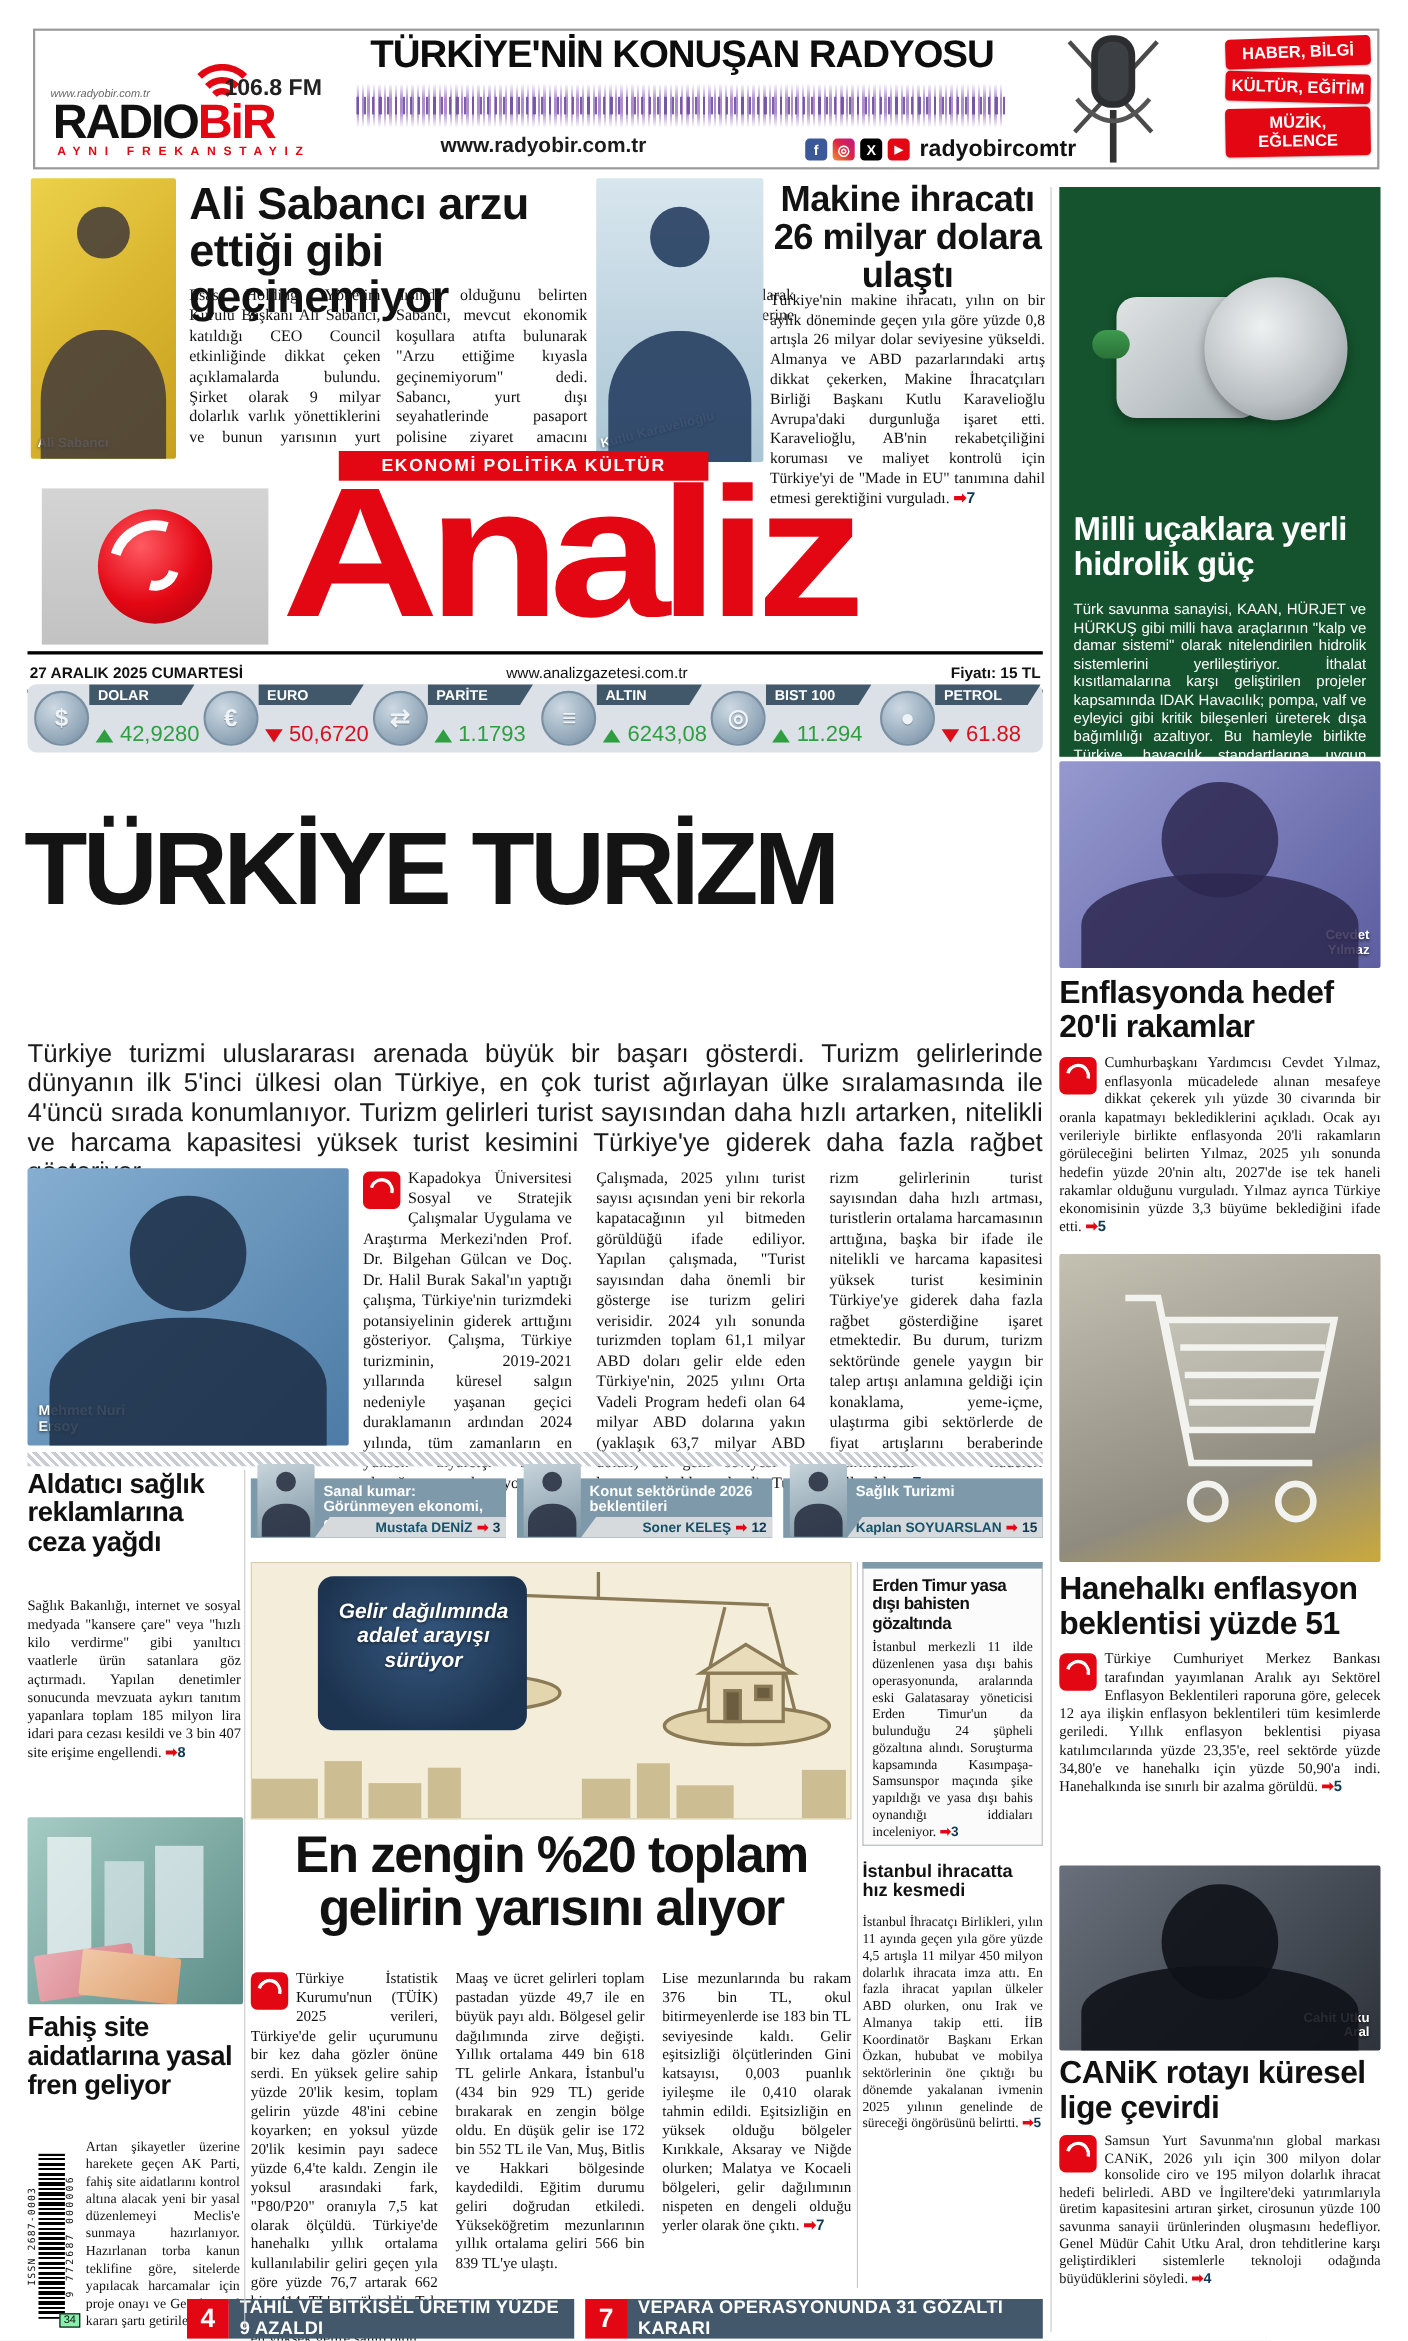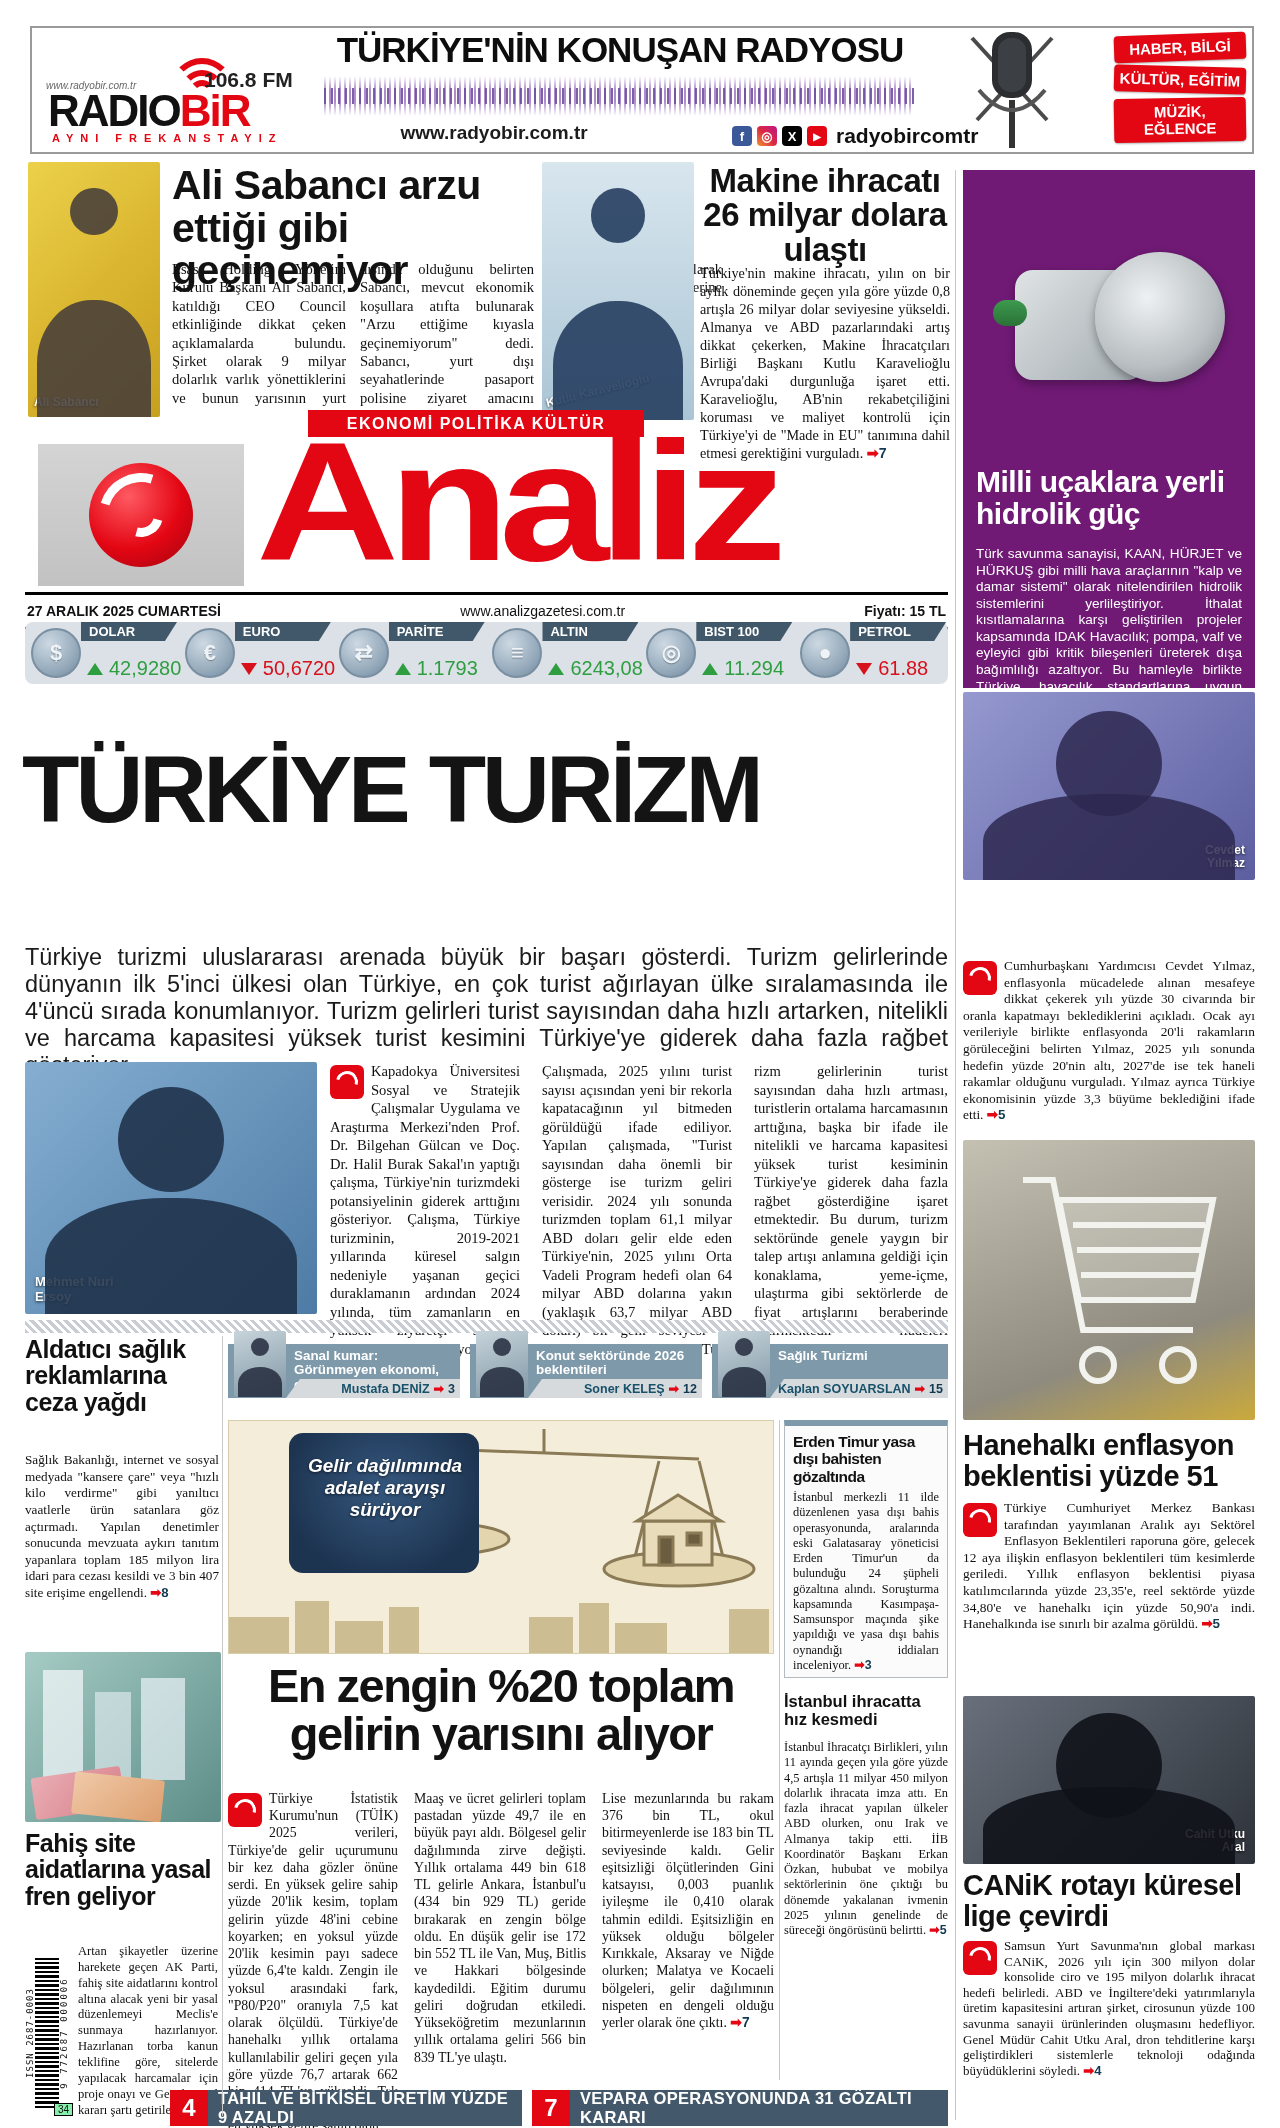--- a/index.html
+++ b/index.html
@@ -51,21 +51,21 @@
   .ph-ersoy{background:linear-gradient(135deg,#85aed1,#4d7ba5);--sil:rgba(30,48,72,.88);}
   .ph-cahit{background:linear-gradient(135deg,#69707b,#2e333b);--sil:rgba(16,18,24,.9);}
   .ph-cart{background:linear-gradient(160deg,#c4c0b2,#8f8b7e 70%,#caa93c);}
   .ph-money{background:linear-gradient(135deg,#a5cbc4,#5d8d88);}
   .s-ali-title{left:172px;top:164px;width:368px;font-size:41px;line-height:1.04;}
   .s-ali-body{left:172px;top:260px;width:362px;height:162px;font-size:14.6px;line-height:1.26;
               column-count:2;column-gap:14px;}
   .s-mak-title{left:698px;top:164px;width:254px;text-align:center;font-size:33px;line-height:1.04;}
   .s-mak-body{left:700px;top:264px;width:250px;height:160px;font-size:14.2px;line-height:1.27;}
   
-  .milli{left:963px;top:170px;width:292px;height:518px;background:#701a75;}
+  .milli{left:963px;top:170px;width:292px;height:518px;background:#14532d;}
   .milli-title{position:absolute;left:13px;top:296px;width:266px;color:#fff;font-size:30px;
                font-weight:bold;line-height:1.05;letter-spacing:-0.5px;}
   .milli-body{position:absolute;left:13px;top:376px;width:266px;color:#fff;font-size:13.6px;line-height:1.22;text-align:justify;}
   .pump{position:absolute;left:12px;top:12px;width:268px;height:272px;}
   .pump-flange{position:absolute;right:18px;top:70px;width:130px;height:130px;border-radius:50%;
                background:radial-gradient(circle at 40% 35%,#eef1f2,#b9bfc2 60%,#7e858a);box-shadow:0 4px 10px rgba(0,0,0,.35);}
   .pump-body{position:absolute;left:40px;top:88px;width:130px;height:110px;border-radius:18px;
              background:linear-gradient(135deg,#dfe3e4,#a3abb0);box-shadow:0 4px 10px rgba(0,0,0,.3);}
   .pump-green{position:absolute;left:18px;top:118px;width:34px;height:26px;border-radius:13px;
               background:linear-gradient(180deg,#3d9a4e,#2a7238);}
@@ -424,20 +424,21 @@
     </div>
   </div>
   <div class="abs ih-title">İstanbul ihracatta hız kesmedi</div>
   <div class="abs ih-body ser smallbody"><span>İstanbul İhracatçı Birlikleri, yılın 11 ayında geçen yıla göre yüzde 4,5 artışla 11 milyar 450 milyon dolarlık ihracata imza attı. En fazla ihracat yapılan ülkeler ABD olurken, onu Irak ve Almanya takip etti. İİB Koordinatör Başkanı Erkan Özkan, hububat ve mobilya sektörlerinin öne çıktığı bu dönemde yakalanan ivmenin 2025 yılının genelinde de süreceği öngörüsünü belirtti.</span>
     <span class="ref"><span class="arr">➡</span><span class="refnum">5</span></span>
   </div>
 
   <div class="photo sil ph-cevdet" style="left:963px;top:692px;width:292px;height:188px;">
     <span class="cap" style="right:10px;bottom:10px;text-align:right;width:60px;">Cevdet Yılmaz</span>
   </div>
+  <div class="rh" style="top:888px;">Enflasyonda hedef 20'li rakamlar</div>
   <div class="rb ser" style="top:958px;">
     <span class="alogo"></span>
     <span>Cumhurbaşkanı Yardımcısı Cevdet Yılmaz, enflasyonla mücadelede alınan mesafeye dikkat çekerek yılı yüzde 30 civarında bir oranla kapatmayı beklediklerini açıkladı. Ocak ayı verileriyle birlikte enflasyonda 20'li rakamların görüleceğini belirten Yılmaz, 2025 yılı sonunda hedefin yüzde 20'nin altı, 2027'de ise tek haneli rakamlar olduğunu vurguladı. Yılmaz ayrıca Türkiye ekonomisinin yüzde 3,3 büyüme beklediğini ifade etti.</span>
     <span class="ref"><span class="arr">➡</span><span class="refnum">5</span></span>
   </div>
 
   <div class="photo ph-cart" style="left:963px;top:1140px;width:292px;height:280px;">
     <svg width="292" height="280" viewBox="0 0 292 280">
       <g stroke="#f2f2ee" stroke-width="6" fill="none">
         <polyline points="60,40 90,40 120,190 230,190"></polyline>

